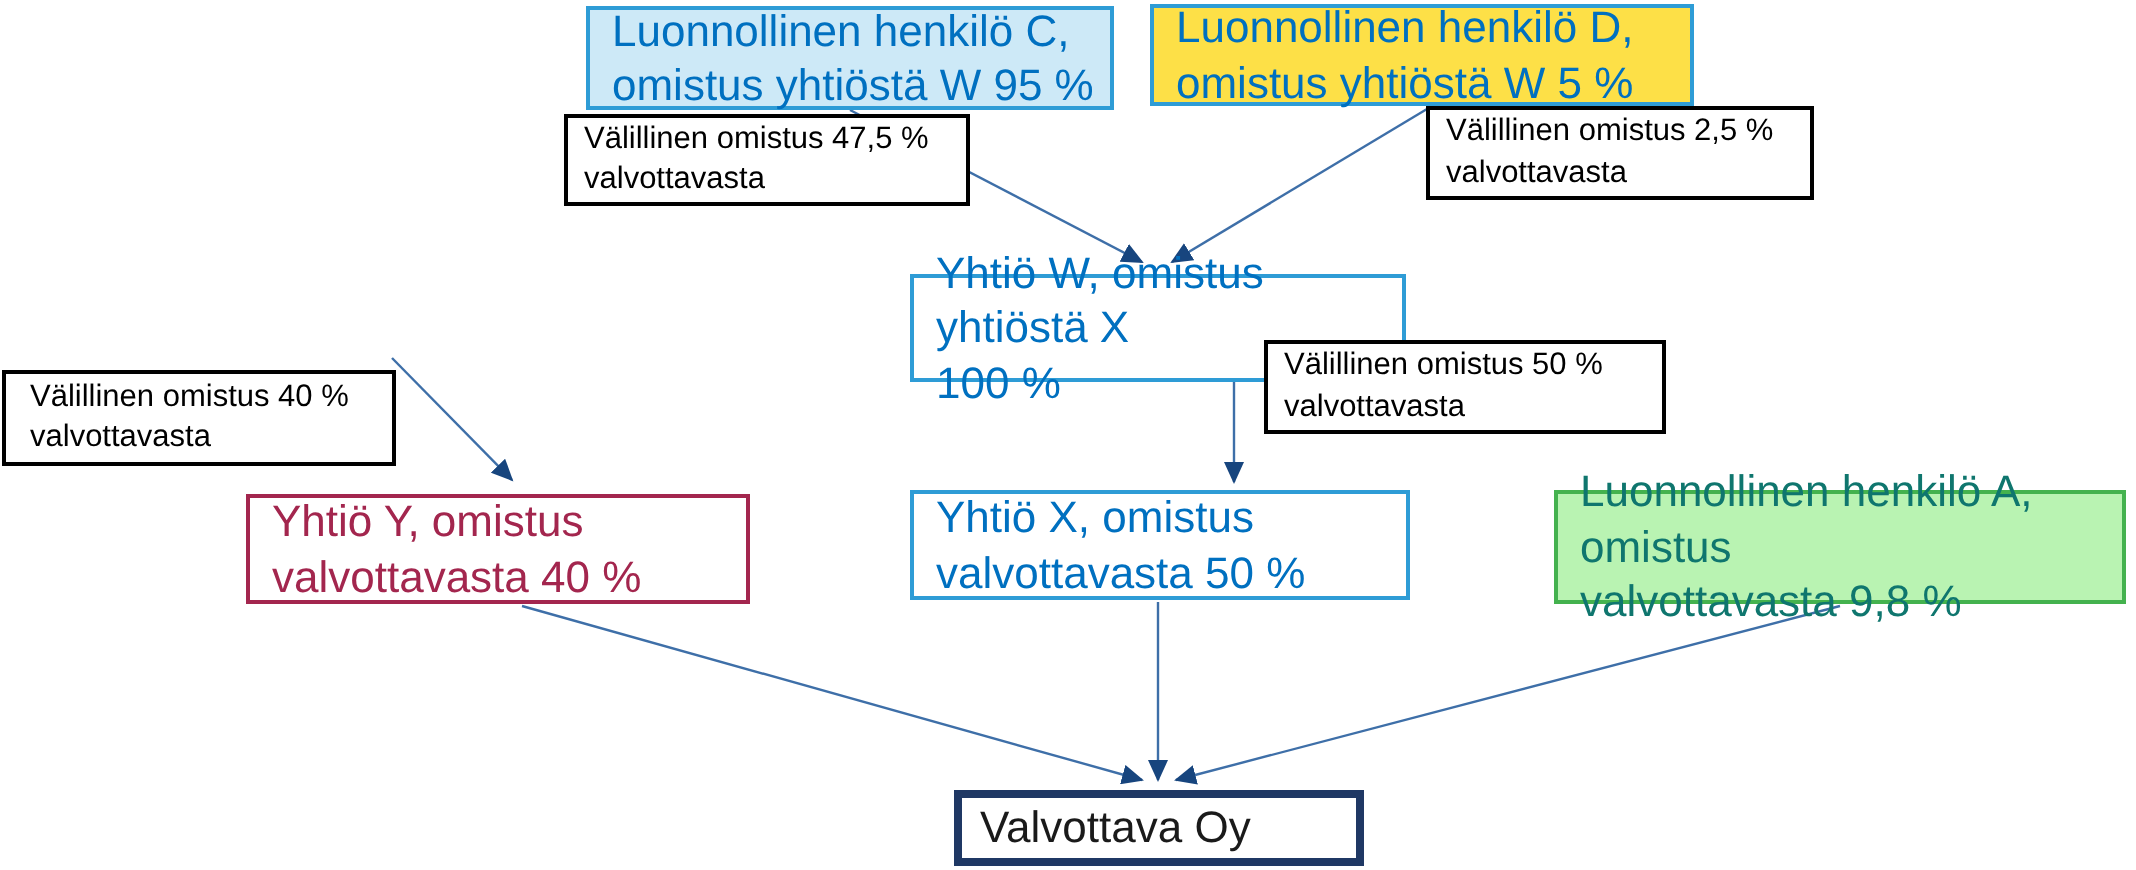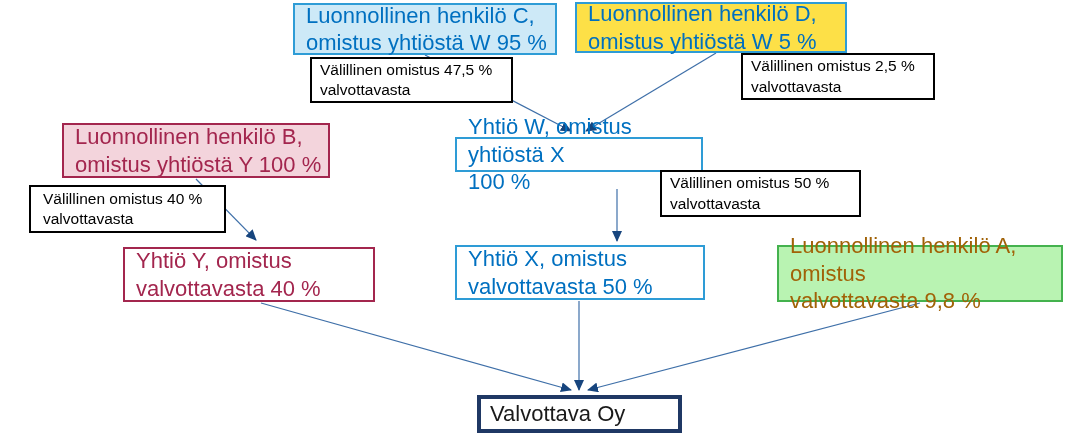--- a/index.html
+++ b/index.html
@@ -14,28 +14,28 @@
   .node{
     position:absolute;
     box-sizing:border-box;
     display:flex;align-items:center;
     white-space:pre-line;
     line-height:1.25;
   }
   .person, .company{font-size:22px;padding-left:11px;z-index:1;}
   .note{
     background:#ffffff;border:2px solid #000000;color:#000000;
-    font-size:15.5px;padding-left:8px;line-height:1.3;z-index:2;margin-left:28px;
+    font-size:15.5px;padding-left:8px;line-height:1.3;z-index:2;
   }
   
   #n-c{left:293px;top:3px;width:264px;height:52px;background:#CDE9F7;border:2px solid #2E9CD6;color:#0070C0;}
   #n-d{left:575px;top:2px;width:272px;height:51px;background:#fde047;border:2px solid #2E9CD6;color:#0070C0;}
   #n-b{left:62px;top:123px;width:268px;height:55px;background:#F3D4DC;border:2px solid #A3264E;color:#A3264E;}
-  #n-a{left:777px;top:245px;width:286px;height:57px;background:#B9F3B2;border:2px solid #44B24E;color:#a16207;}
-  #n-w{left:455px;top:137px;width:248px;height:35px;background:#ffffff;border:2px solid #2E9CD6;color:#0070C0;}
+  #n-a{left:777px;top:245px;width:286px;height:57px;background:#B9F3B2;border:2px solid #44B24E;color:#0f766e;}
+  #n-w{left:455px;top:137px;width:248px;height:54px;background:#ffffff;border:2px solid #2E9CD6;color:#0070C0;}
   #n-y{left:123px;top:247px;width:252px;height:55px;background:#ffffff;border:2px solid #A3264E;color:#A3264E;}
   #n-x{left:455px;top:245px;width:250px;height:55px;background:#ffffff;border:2px solid #2E9CD6;color:#0070C0;}
   #n-v{left:477px;top:395px;width:205px;height:38px;background:#ffffff;border:4px solid #1F3864;color:#1a1a1a;font-size:22px;padding-left:9px;z-index:1;}
   
   #l-475{left:282px;top:57px;width:203px;height:46px;}
   #l-25{left:713px;top:53px;width:194px;height:47px;}
   #l-40{left:1px;top:185px;width:197px;height:48px;padding-left:12px;}
   #l-50{left:632px;top:170px;width:201px;height:47px;}
 </style>
 </head>
@@ -57,22 +57,20 @@
       <line x1="261" y1="303" x2="571" y2="390" marker-end="url(#ah)"></line>
       <line x1="579" y1="301" x2="579" y2="390" marker-end="url(#ah)"></line>
       <line x1="920" y1="303" x2="588" y2="390" marker-end="url(#ah)"></line>
     </g>
   </svg>
 
   <div id="n-c" class="node person">Luonnollinen henkilö C,
 omistus yhtiöstä W 95 %</div>
   <div id="n-d" class="node person">Luonnollinen henkilö D,
 omistus yhtiöstä W 5 %</div>
-  <div id="n-b" class="node person">Luonnollinen henkilö B,
-omistus yhtiöstä Y 100 %</div>
   <div id="n-a" class="node person">Luonnollinen henkilö A, omistus
 valvottavasta 9,8 %</div>
 
   <div id="n-w" class="node company">Yhtiö W, omistus yhtiöstä X
 100 %</div>
   <div id="n-y" class="node company">Yhtiö Y, omistus
 valvottavasta 40 %</div>
   <div id="n-x" class="node company">Yhtiö X, omistus
 valvottavasta 50 %</div>
 

